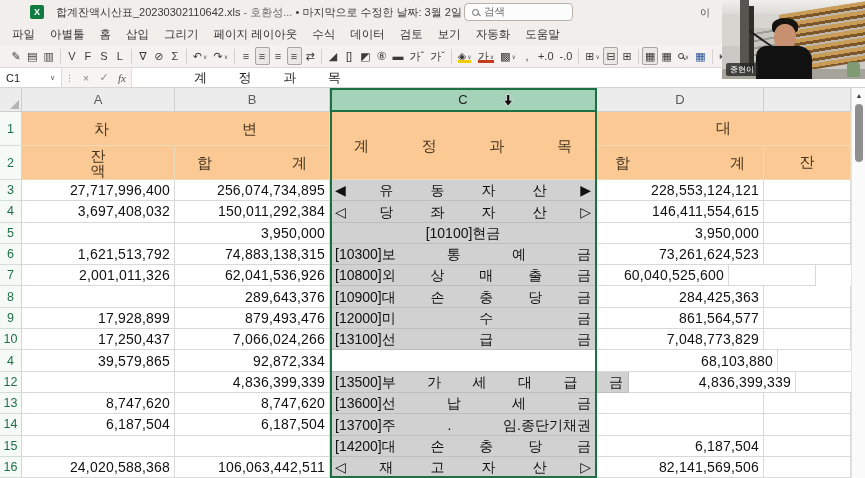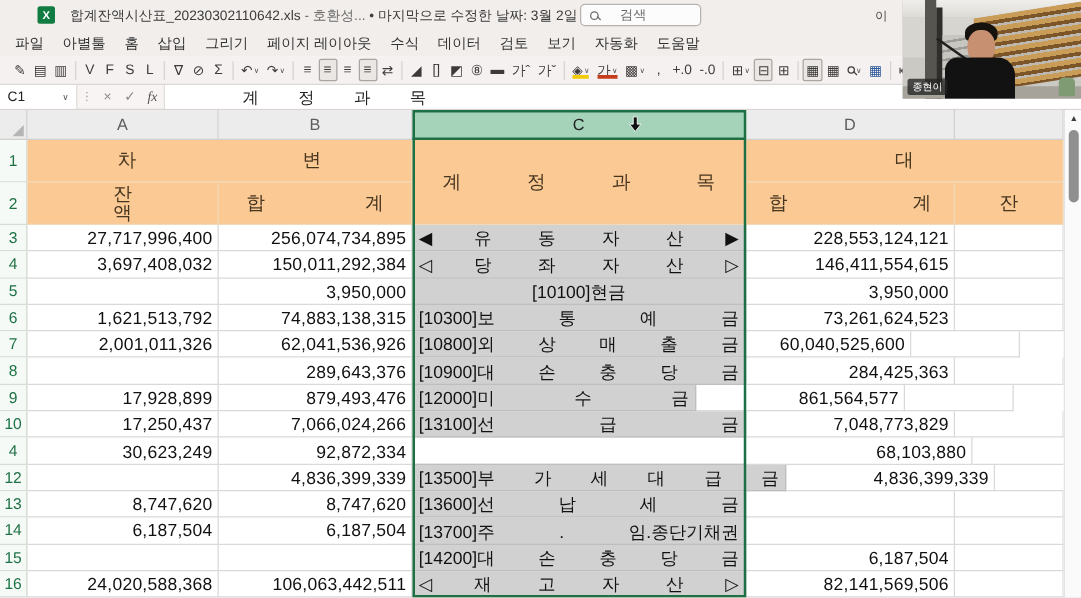--- a/index.html
+++ b/index.html
@@ -5,21 +5,21 @@
   * { margin:0; padding:0; box-sizing:border-box; }
   body { font-family:"Liberation Sans","DejaVu Sans",sans-serif; background:#888; }
   .screen { position:relative; width:865px; height:478px; overflow:hidden; background:#fff; }
 
   
   .titlebar { position:absolute; left:0; top:0; width:865px; height:24px; background:#f2eeec; display:flex; align-items:center; }
   .xl-icon { position:absolute; left:30px; top:5px; width:14px; height:14px; background:#107c41; border-radius:2px; color:#fff; font-size:9px; font-weight:bold; text-align:center; line-height:14px; }
   .tb-text { position:absolute; left:56px; top:5px; font-size:11px; color:#3b3b3b; white-space:nowrap; }
   .tb-text .dim { color:#6d6d6d; }
   .tb-chev { font-size:8px; color:#555; }
-  .searchbox { position:absolute; left:464px; top:3px; width:97px; height:18px; background:#fdfcfc; border:1px solid #b8b2af; border-radius:4px; display:flex; align-items:center; padding-left:7px; font-size:10.5px; color:#6b6b6b;gap:12px; }
+  .searchbox { position:absolute; left:464px; top:3px; width:109px; height:18px; background:#fdfcfc; border:1px solid #b8b2af; border-radius:4px; display:flex; align-items:center; padding-left:7px; font-size:10.5px; color:#6b6b6b; }
   .mag { display:inline-block; width:7px; height:7px; border:1.3px solid #6b6b6b; border-radius:50%; position:relative; margin-right:5px; }
   .mag::after { content:""; position:absolute; width:4px; height:1.3px; background:#6b6b6b; transform:rotate(45deg); right:-3px; bottom:-1px; }
   .user-partial { position:absolute; left:700px; top:6px; font-size:10px; color:#4a4a4a; }
 
   
   .menubar { position:absolute; left:0; top:24px; width:865px; height:21px; background:#f2eeec; display:flex; align-items:center; padding-left:12px; gap:15px; }
   .menu-item { font-size:11.5px; color:#333; white-space:nowrap; }
 
   
   .toolbar { position:absolute; left:0; top:45px; width:865px; height:23px; background:#f5f1f0; border-bottom:1px solid #ddd8d5; display:flex; align-items:center; padding-left:8px; }
@@ -365,39 +365,39 @@
           <div class="cell ccell" style="width: 267px;">
             <span>[10900]대 손 충 당 금</span>
           </div>
           <div class="cell ncell" style="width: 167px;">284,425,363</div>
           <div class="cell ncell" style="width: 87px;"></div>
         </div>
         <div class="grow">
           <div class="rnum">9</div>
           <div class="cell ncell" style="width: 153px;">17,928,899</div>
           <div class="cell ncell" style="width: 155px;">879,493,476</div>
-          <div class="cell ccell" style="width: 227px;">
+          <div class="cell ccell" style="width: 267px;">
             <span>[12000]미 수 금</span>
           </div>
           <div class="cell ncell" style="width: 167px;">861,564,577</div>
           <div class="cell ncell" style="width: 87px;"></div>
         </div>
         <div class="grow">
           <div class="rnum">10</div>
           <div class="cell ncell" style="width: 153px;">17,250,437</div>
           <div class="cell ncell" style="width: 155px;">7,066,024,266</div>
           <div class="cell ccell" style="width: 267px;">
             <span>[13100]선 급 금</span>
           </div>
           <div class="cell ncell" style="width: 167px;">7,048,773,829</div>
           <div class="cell ncell" style="width: 87px;"></div>
         </div>
         <div class="grow">
           <div class="rnum">4</div>
-          <div class="cell ncell" style="width: 153px;">30,623,249</div>
+          <div class="cell ncell" style="width: 153px;">39,579,865</div>
           <div class="cell ncell" style="width: 155px;">92,872,334</div>
           <div class="cell ccell" style="width: 267px; margin-top: 21px;">
             <span>[13300]선 급 비 용</span>
           </div>
           <div class="cell ncell" style="width: 181px;">68,103,880</div>
           <div class="cell ncell" style="width: 87px;"></div>
         </div>
         <div class="grow">
           <div class="rnum">12</div>
           <div class="cell ncell" style="width: 153px;"></div>

